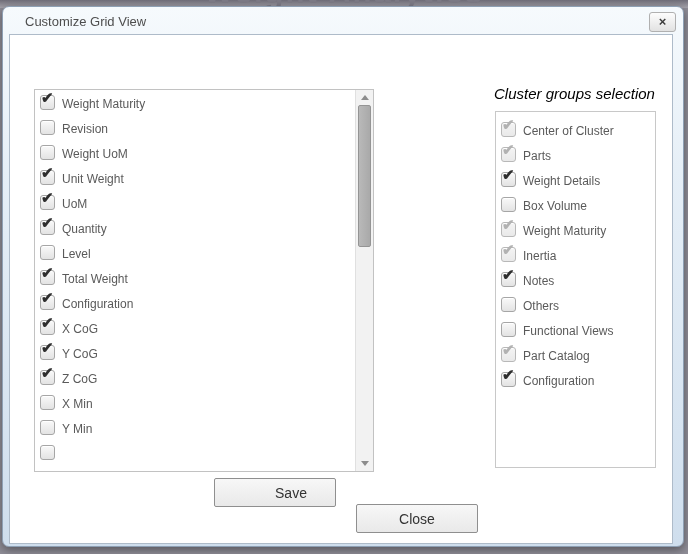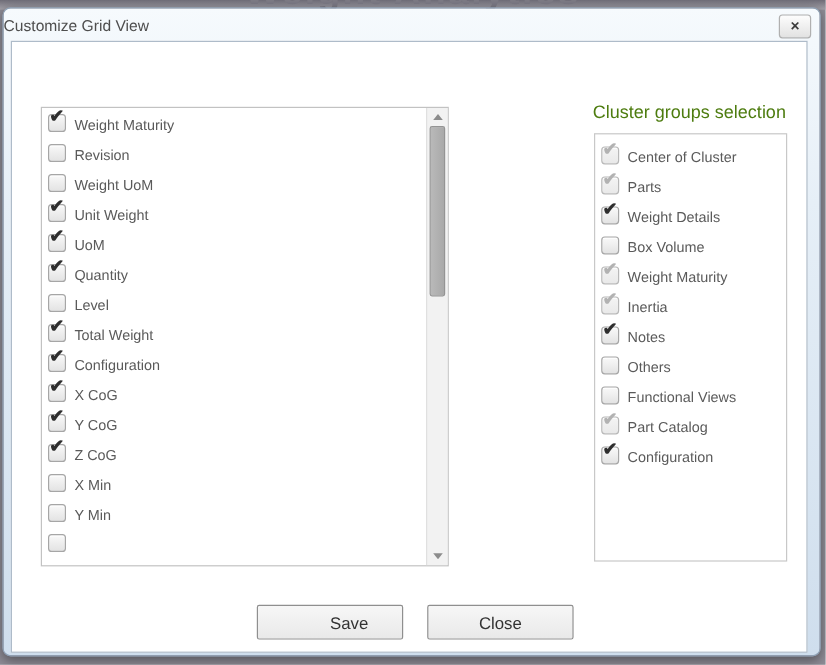--- a/index.html
+++ b/index.html
@@ -12,21 +12,21 @@
   
   .page-top{position:absolute;top:0;left:0;width:100%;height:8px;overflow:hidden;
     background:linear-gradient(#6f6d78,#a7a5ad);}
   .page-top-text{position:absolute;top:-25px;left:0;right:0;text-align:center;
     font-size:31px;font-weight:bold;color:#7d7b86;letter-spacing:2px;}
   
   .dialog{position:absolute;left:2px;top:6px;width:680px;height:539px;
     border:1px solid #8ea0b4;border-radius:7px;
     background:linear-gradient(#f6fafd 0%,#e6eff7 30%,#cfdeed 100%);
     box-shadow:0 3px 10px rgba(0,0,0,.4);}
-  .dialog-title{position:absolute;left:0;top:7px;font-size:13px;color:#4e4e4e;}
+  .dialog-title{position:absolute;left:22px;top:7px;font-size:13px;color:#4e4e4e;}
   .close-btn{position:absolute;right:7px;top:5px;width:27px;height:20px;
     background:linear-gradient(#fdfdfd,#e2e2e2);border:1px solid #b0b0b0;border-radius:3px;
     color:#3c3c3c;font-size:13px;font-weight:bold;line-height:18px;text-align:center;
     cursor:pointer;box-sizing:border-box;padding:0;font-family:inherit;}
   .content{position:absolute;left:6px;top:27px;width:662px;height:508px;
     background:#ffffff;border:1px solid #aebbc9;}
   .main-heading{position:absolute;left:121px;top:3px;
     font-size:23px;font-style:italic;color:#000;}
   
   .col-box{position:absolute;left:24px;top:54px;width:340px;height:383px;
@@ -51,30 +51,30 @@
   .sb-btn.up{top:0;}
   .sb-btn.down{bottom:0;}
   .tri-up{width:0;height:0;border-left:4px solid transparent;
     border-right:4px solid transparent;border-bottom:5px solid #8c8c8c;}
   .tri-down{width:0;height:0;border-left:4px solid transparent;
     border-right:4px solid transparent;border-top:5px solid #8c8c8c;}
   .sb-thumb{position:absolute;left:2px;right:2px;top:15px;height:140px;
     background:linear-gradient(90deg,#b9b9b9,#a9a9a9);
     border:1px solid #949494;border-radius:2px;cursor:grab;}
   
-  .cluster-heading{position:absolute;left:484px;top:50px;font-size:15px;color:#4d7c0f;}
+  .cluster-heading{position:absolute;left:484px;top:50px;font-size:15px;color:#000000;font-style:italic;}
   .cluster-box{position:absolute;left:485px;top:76px;width:161px;height:357px;
     border:1px solid #c8c8c8;background:#fff;box-sizing:border-box;overflow:hidden;}
   .cluster-rows{padding-top:5px;}
   
   .btn{position:absolute;width:122px;height:29px;
     background:linear-gradient(#f7f7f7,#e9e9e9);
     border:1px solid #8f8f8f;border-radius:2px;
     font-size:14px;color:#333;cursor:pointer;font-family:inherit;}
-  .btn.save{left:204px;top:469px;padding-left:38px;}
+  .btn.save{left:204px;top:443px;padding-left:38px;}
   .btn.close{left:346px;top:469px;}
 </style>
 </head>
 <body>
 
 <div class="screen">
 
   <div class="page-top">
     <div class="page-top-text">Weight Analytics</div>
   </div>

